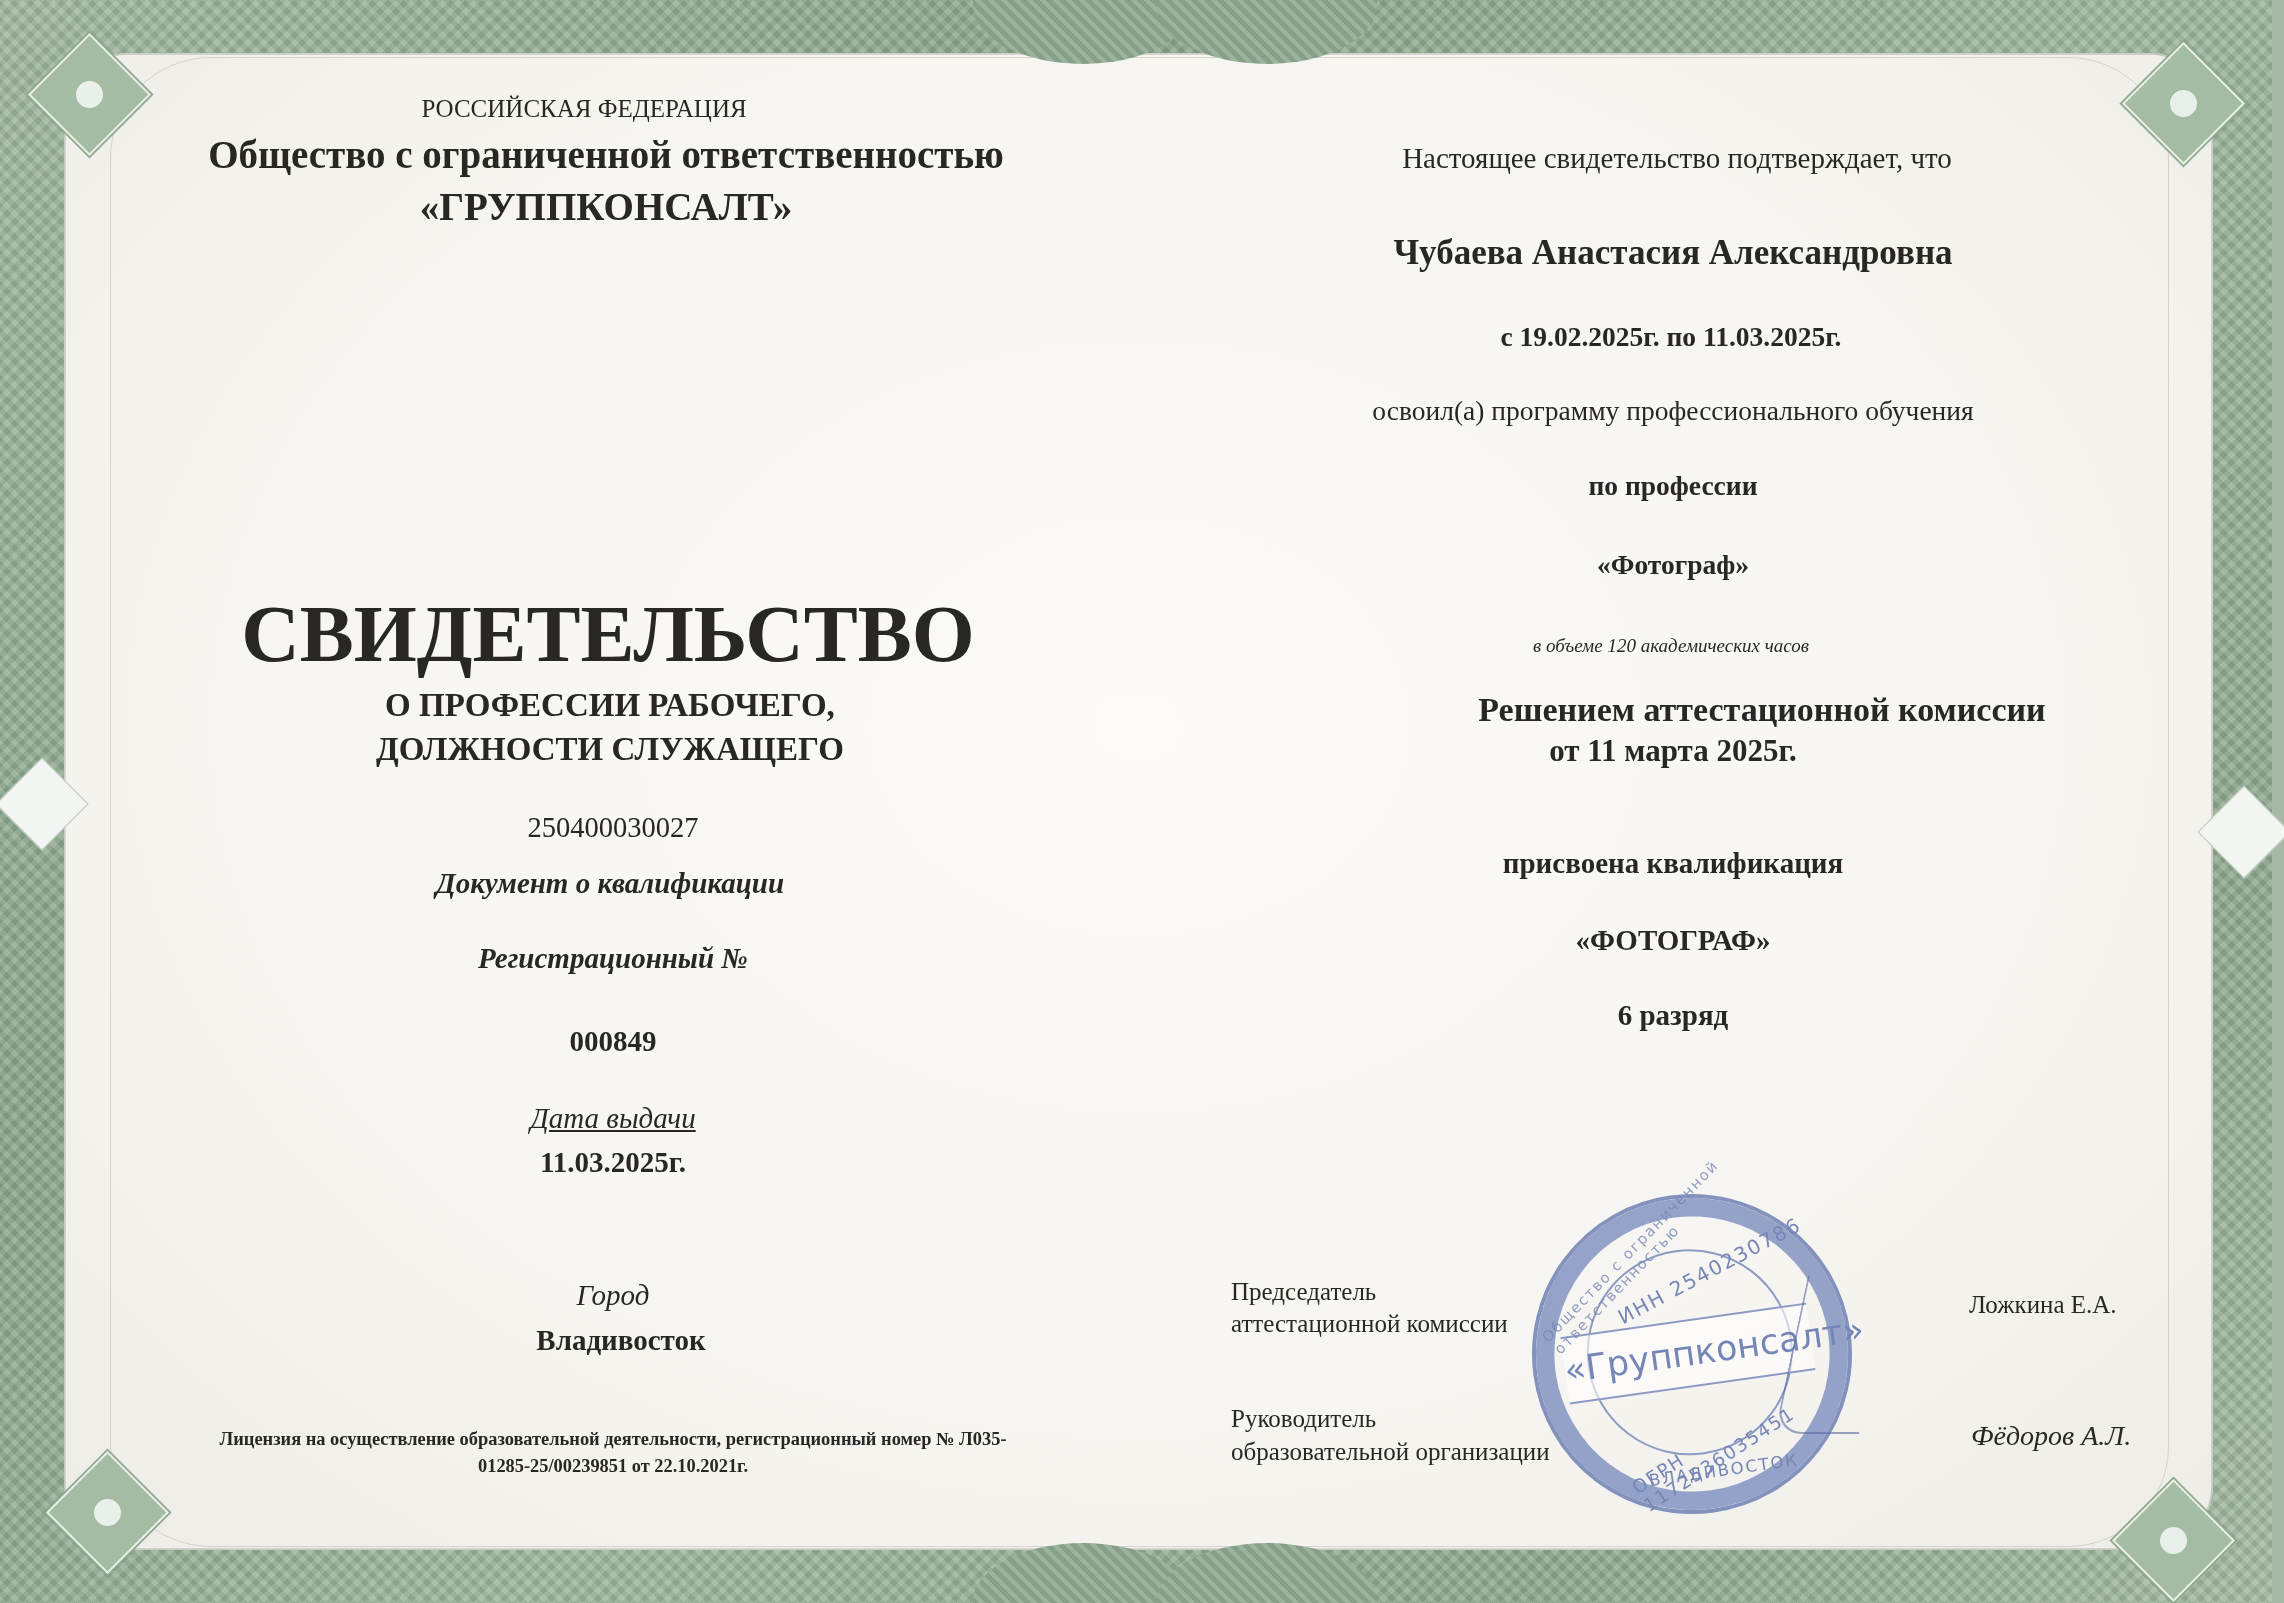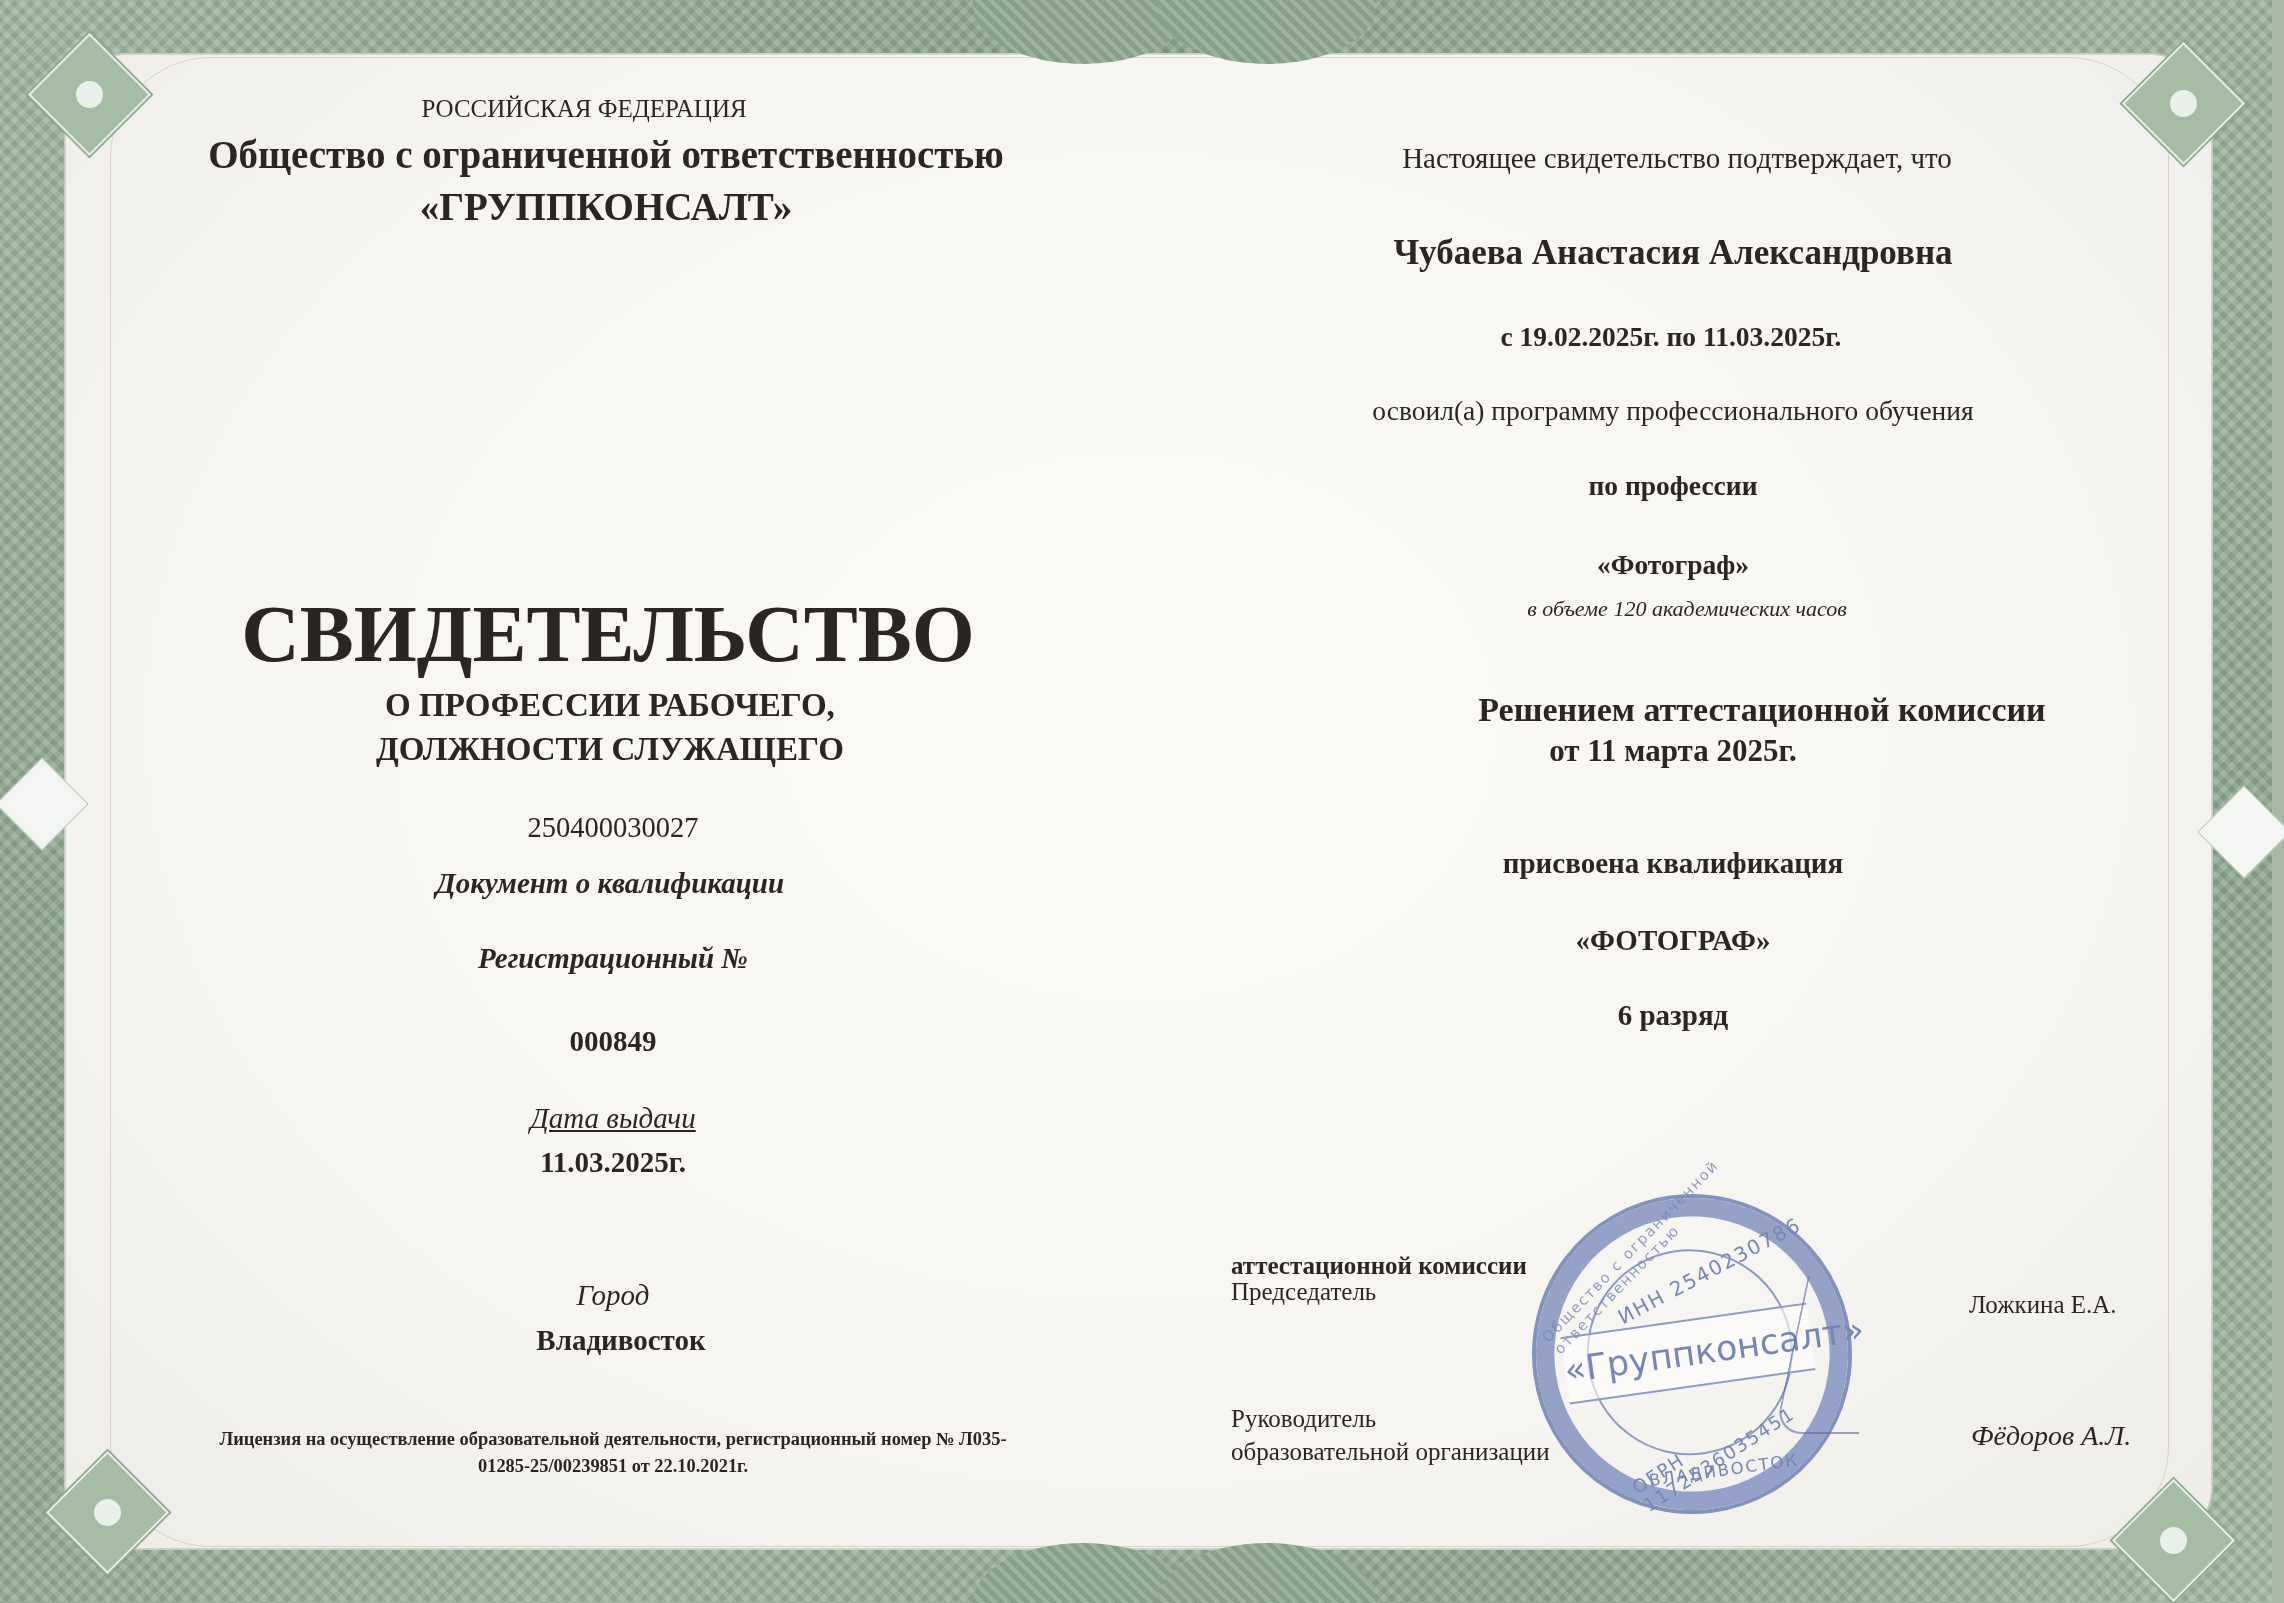--- a/index.html
+++ b/index.html
@@ -127,30 +127,30 @@
 
 <div class="txt bold" style="left:613px; top:1429px; font-size:18.4px;">Лицензия на осуществление образовательной деятельности, регистрационный номер № Л035-</div>
 <div class="txt bold" style="left:613px; top:1456px; font-size:18.4px;">01285-25/00239851 от 22.10.2021г.</div>
 
 <div class="txt" style="left:1677px; top:142px; font-size:29px;">Настоящее свидетельство подтверждает, что</div>
 <div class="txt bold" style="left:1673px; top:233px; font-size:35px;">Чубаева Анастасия Александровна</div>
 <div class="txt bold" style="left:1671px; top:321px; font-size:27.5px;">с 19.02.2025г. по 11.03.2025г.</div>
 <div class="txt" style="left:1673px; top:395px; font-size:27.5px;">освоил(а) программу профессионального обучения</div>
 <div class="txt bold" style="left:1673px; top:470px; font-size:27.5px;">по профессии</div>
 <div class="txt bold" style="left:1673px; top:549px; font-size:27.5px;">«Фотограф»</div>
-<div class="txt ital" style="left:1671px; top:596px; font-size:22px;margin-left:16px;">в объеме 120 академических часов</div>
+<div class="txt ital" style="left:1671px; top:635px; font-size:19px;">в объеме 120 академических часов</div>
 <div class="txt bold" style="left:1762px; top:691px; font-size:34px;">Решением аттестационной комиссии</div>
 <div class="txt bold" style="left:1673px; top:733px; font-size:31px;">от 11 марта 2025г.</div>
 <div class="txt bold" style="left:1673px; top:847px; font-size:29px;">присвоена квалификация</div>
 <div class="txt bold" style="left:1673px; top:924px; font-size:29px;">«ФОТОГРАФ»</div>
 <div class="txt bold" style="left:1673px; top:999px; font-size:29px;">6 разряд</div>
 
 <div>
   <div style="position:absolute; left:1231px; top:1278px; font-size:25px;">Председатель</div>
-  <div style="position:absolute; left:1231px; top:1252px; font-size:25px;font-weight:bold;">аттестационной комиссии</div>
+  <div style="position:absolute; left:1231px; top:1310px; font-size:25px;">аттестационной комиссии</div>
   <div style="position:absolute; left:1969px; top:1291px; font-size:25px;">Ложкина Е.А.</div>
 </div>
 <div>
   <div style="position:absolute; left:1231px; top:1405px; font-size:25px;">Руководитель</div>
   <div style="position:absolute; left:1231px; top:1438px; font-size:25px;">образовательной организации</div>
   <div style="position:absolute; left:1971px; top:1420px; font-size:28px;font-style:italic;">Фёдоров А.Л.</div>
 </div>
 
 <div class="stamp">
   <div class="stamp-inner-ring"></div>

